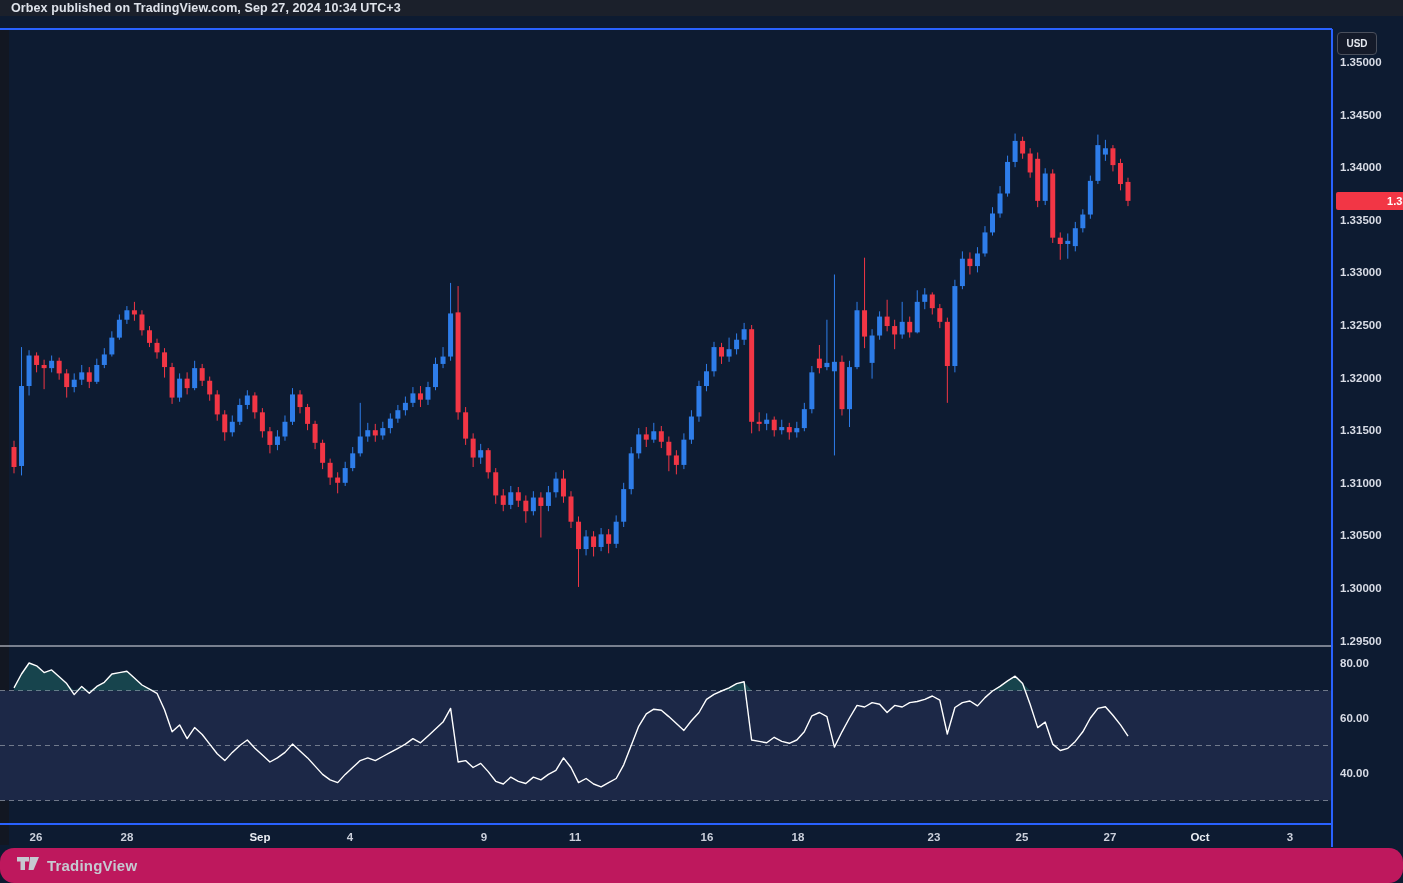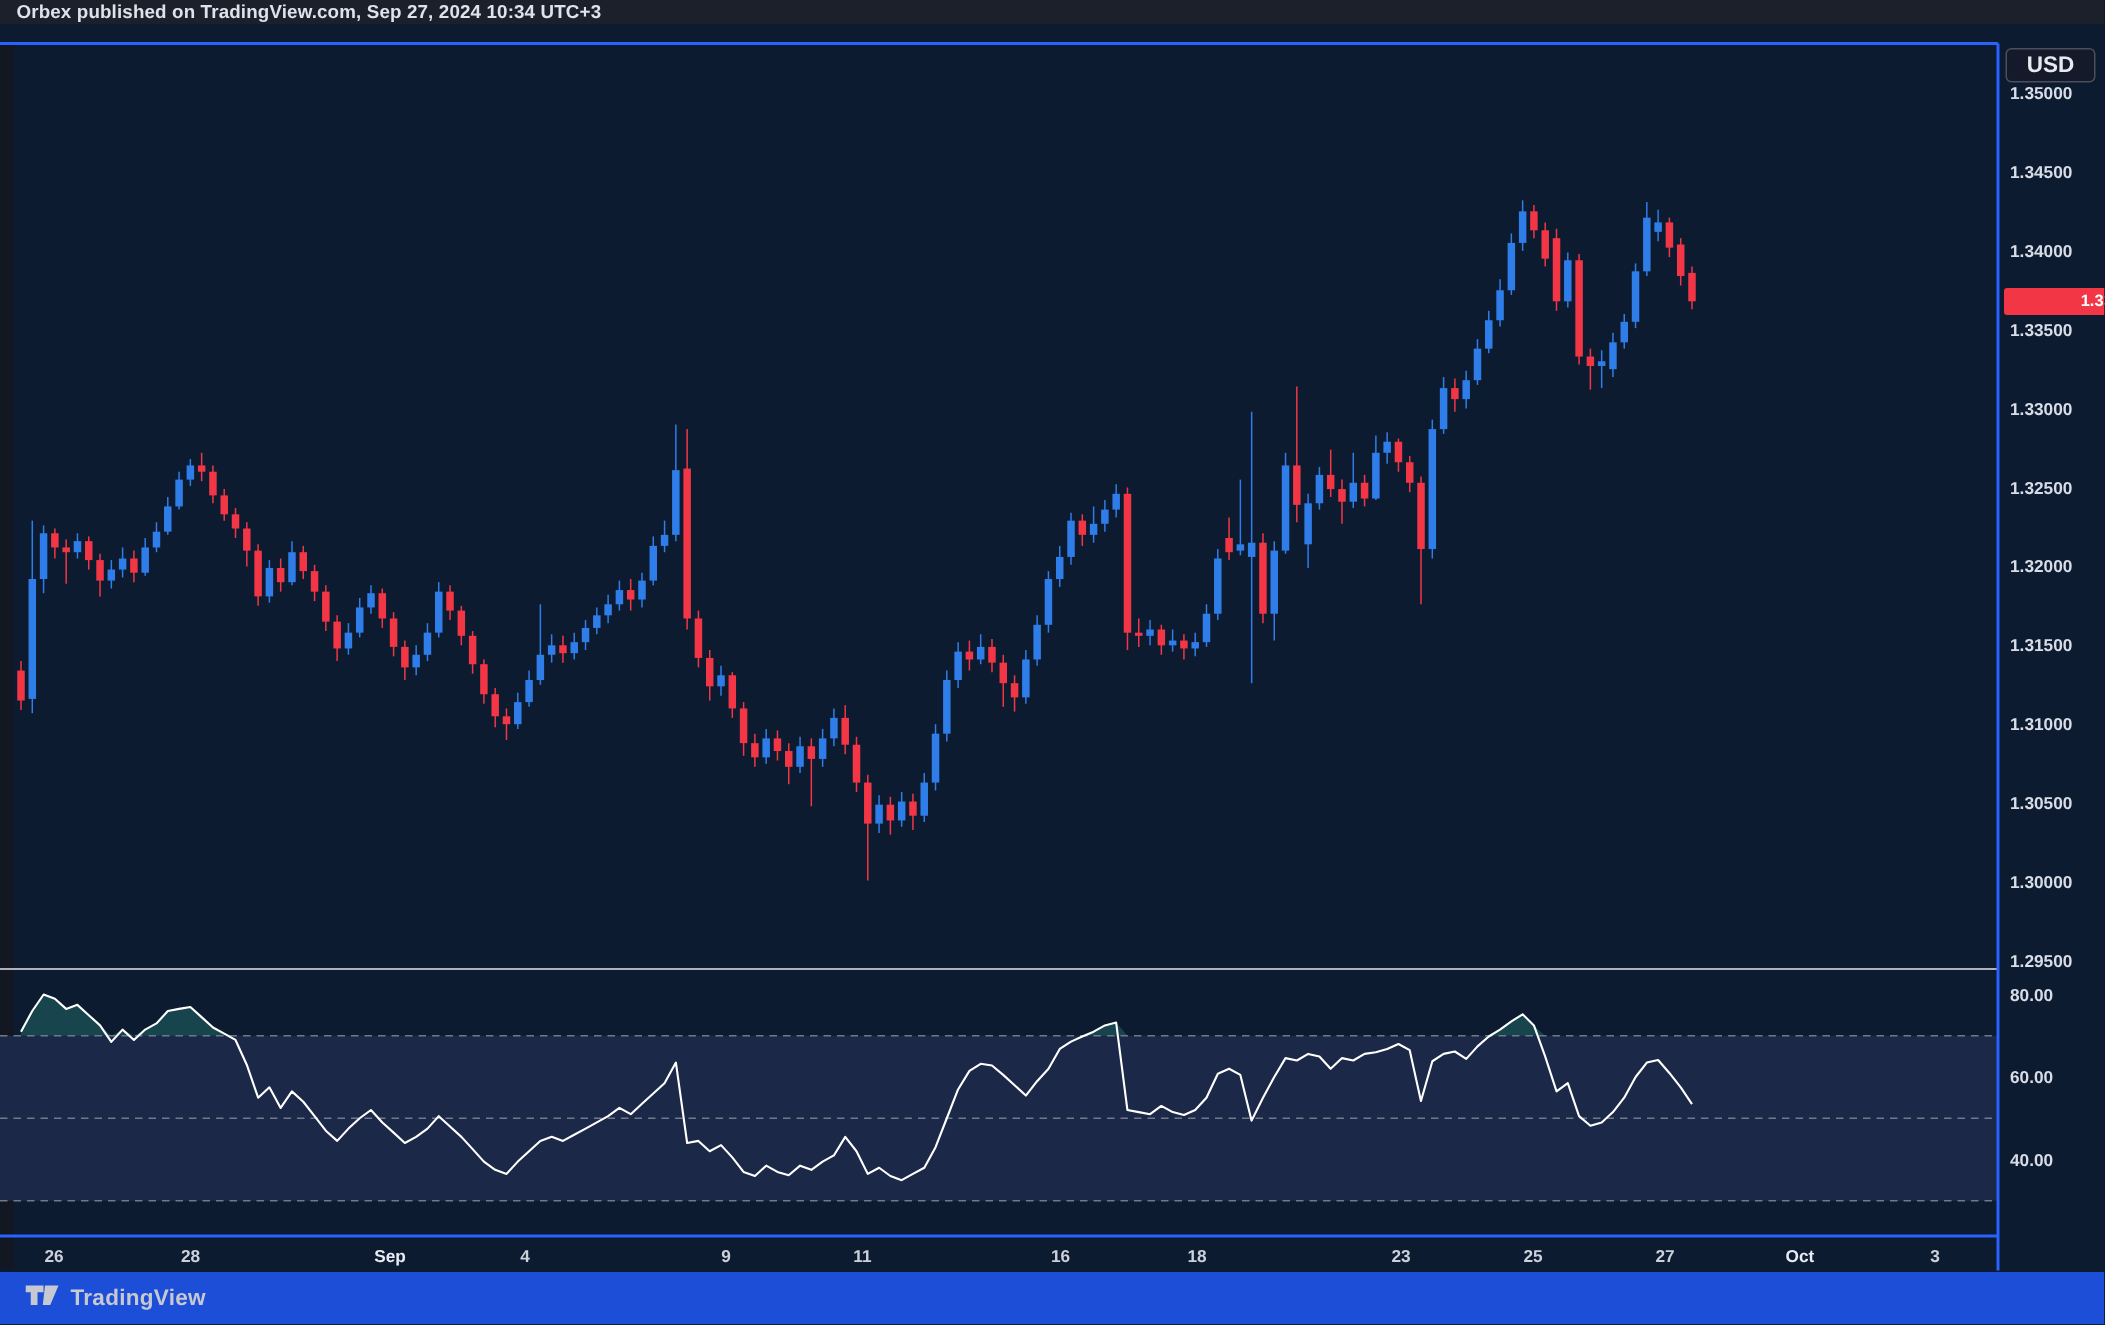--- a/index.html
+++ b/index.html
@@ -2,29 +2,29 @@
 <html><head>
 <meta charset="utf-8">
 <style>
   html,body{margin:0;padding:0;background:#0D1B31;}
   .stage{position:relative;width:1403px;height:883px;overflow:hidden;
          font-family:"Liberation Sans",sans-serif;background:#0D1B31;}
   .topbar{position:absolute;left:0;top:0;width:1403px;height:16px;background:#1B202B;
           display:flex;align-items:center;z-index:5;}
   .topbar span{margin-left:11px;font-size:12.5px;font-weight:700;color:#DEE2EA;letter-spacing:.1px;}
   #chartsvg{position:absolute;left:0;top:0;z-index:1;}
-  .usd-chip{position:absolute;left:1337px;top:32px;width:60px;height:23px;z-index:6;
+  .usd-chip{position:absolute;left:1337px;top:32px;width:40px;height:23px;z-index:6;
             background:#141A29;border:1px solid #4A4F5C;border-radius:4px;color:#E6E9F0;
-            font-size:15px;font-weight:700;display:flex;align-items:center;justify-content:center;
+            font-size:10px;font-weight:700;display:flex;align-items:center;justify-content:center;
             box-sizing:border-box;cursor:pointer;}
   .price-chip{position:absolute;left:1336px;top:193px;width:58px;height:18px;z-index:6;
             border-radius:2px;color:#FFFFFF;font-size:11px;font-weight:700;
             display:flex;align-items:center;justify-content:center;padding-left:42px;}
-  .botbar{position:absolute;left:0;top:848px;width:1403px;height:35px;background:#1d4ed8;
-          display:flex;align-items:center;z-index:5;}
+  .botbar{position:absolute;left:0;top:848px;width:1403px;height:35px;background:#be185d;
+          display:flex;align-items:center;z-index:5;border-radius:14px;}
   .botbar .logo{margin-left:17px;display:flex;align-items:center;}
   .botbar .brand{margin-left:7px;font-size:15px;font-weight:700;color:#C6C9D1;letter-spacing:.2px;}
 </style>
 </head>
 <body>
 
 <div class="stage">
 
   <div class="topbar">
     <span>Orbex published on TradingView.com, Sep 27, 2024 10:34 UTC+3</span>

